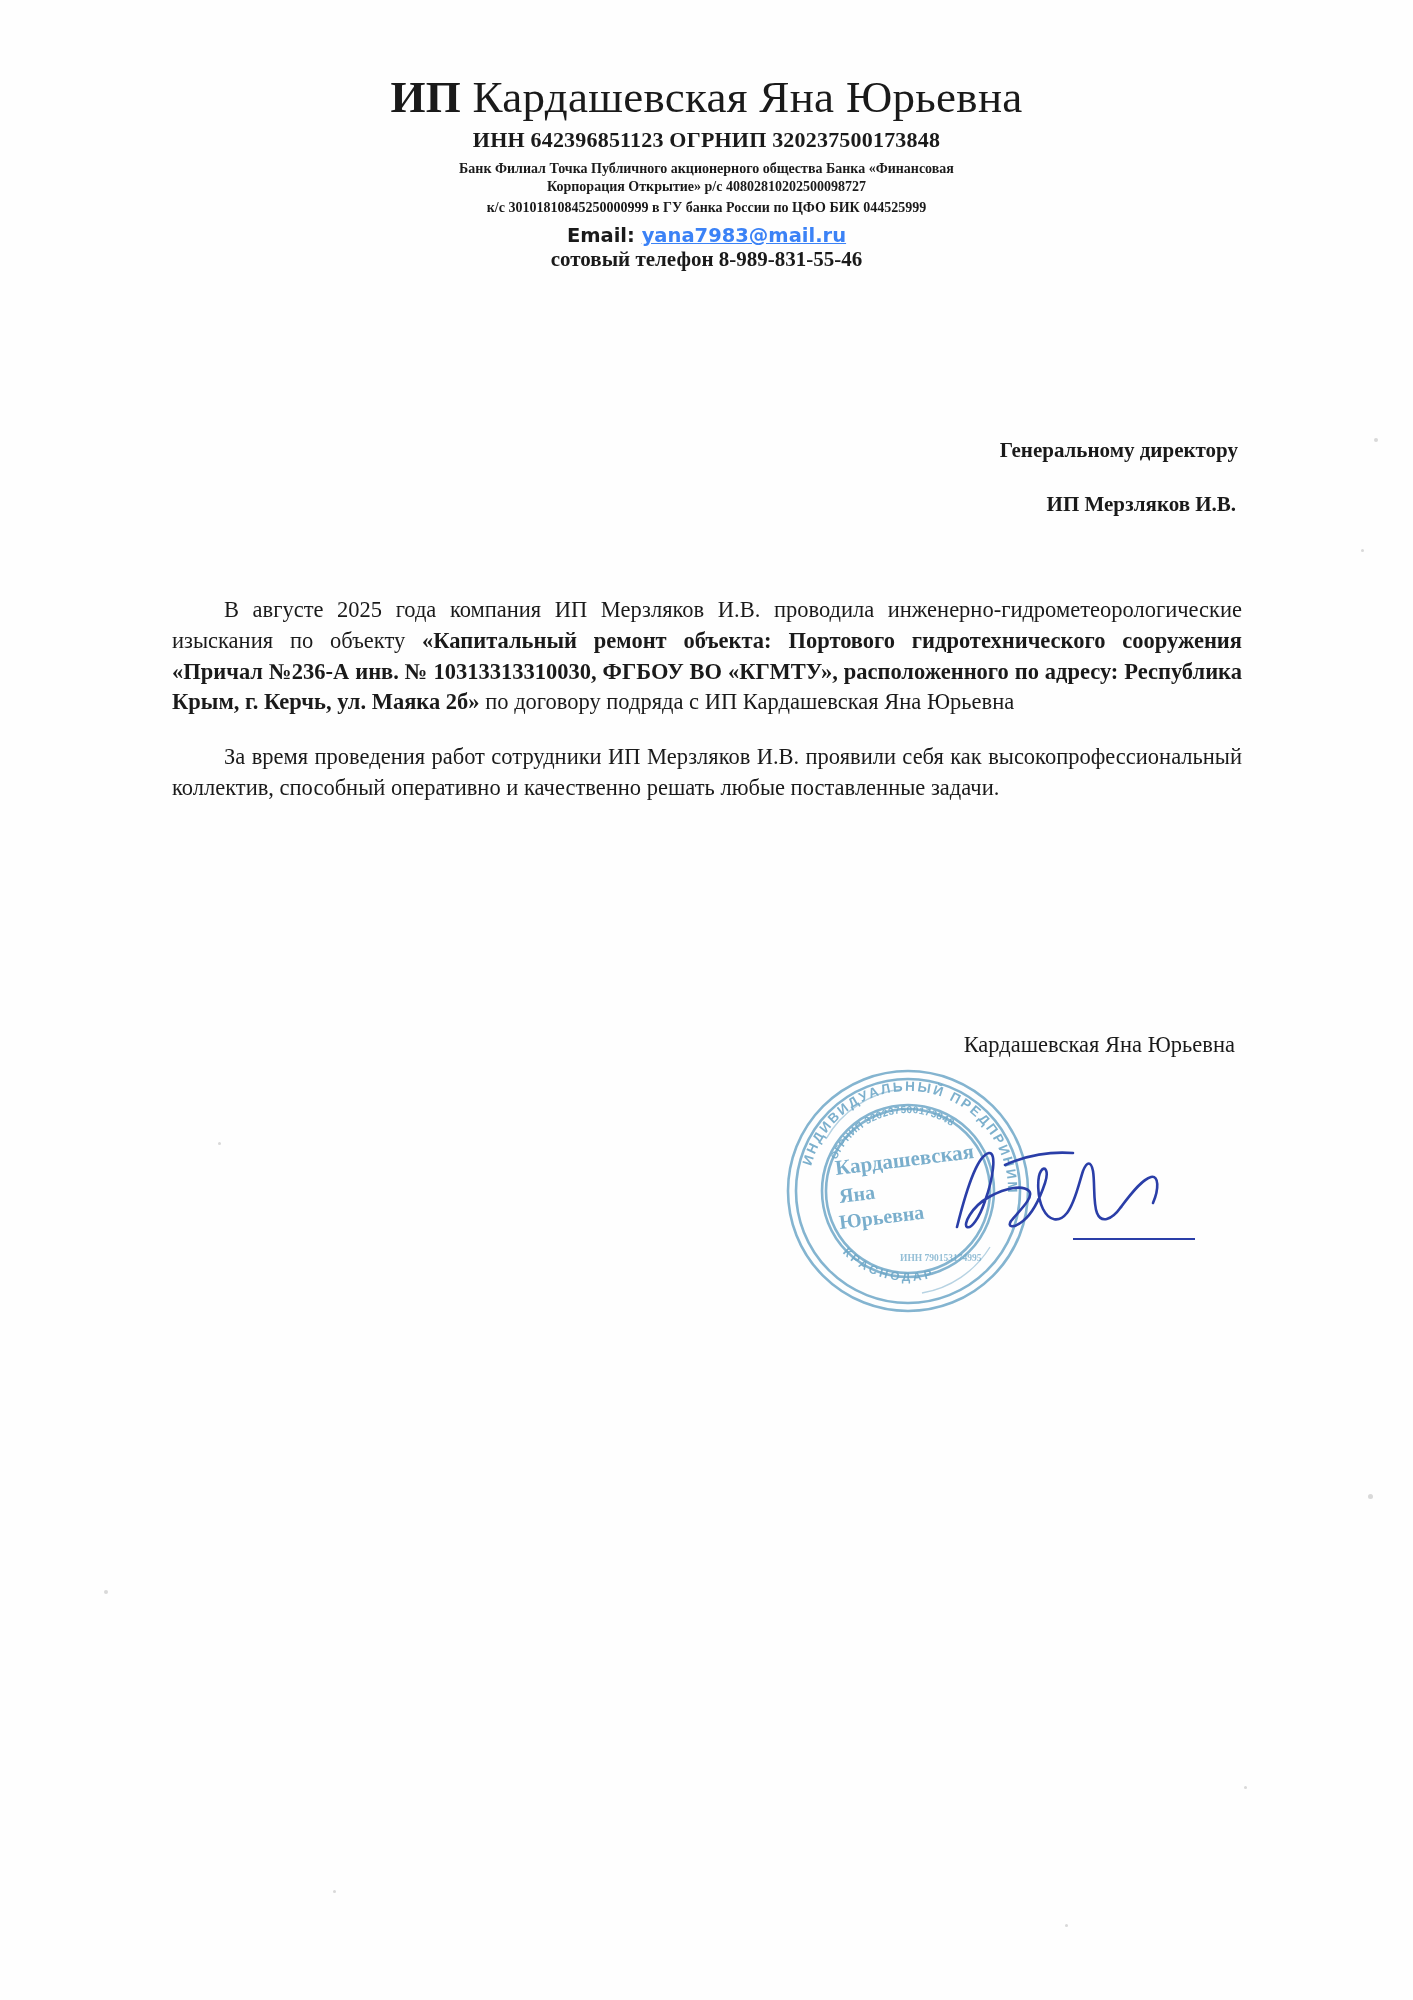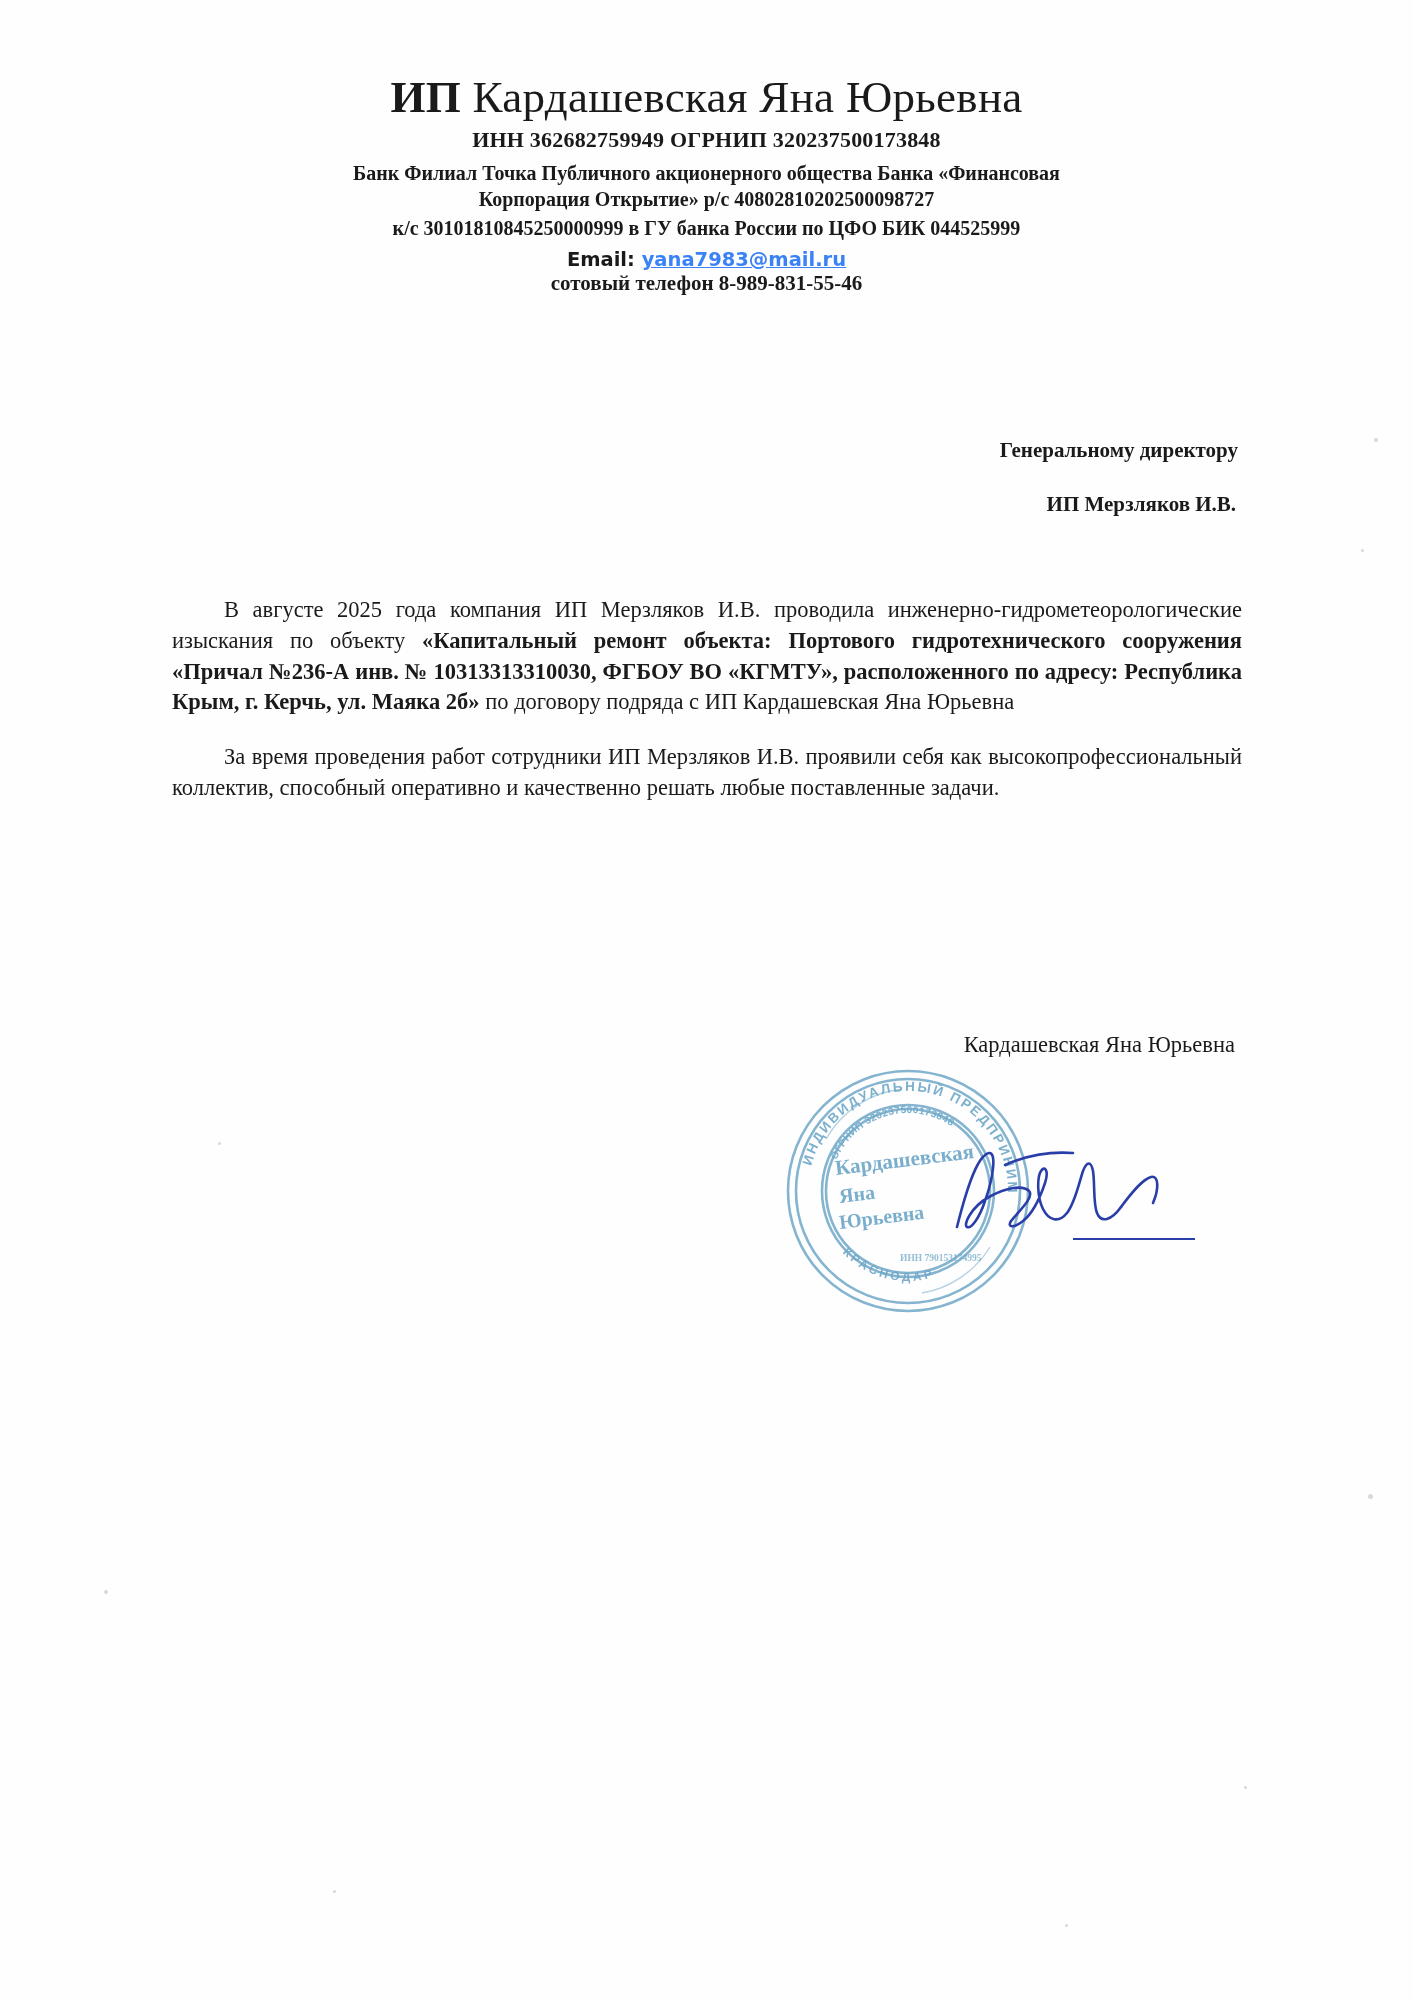--- a/index.html
+++ b/index.html
@@ -46,21 +46,21 @@
   .org-title .ip {
     font-weight: 700;
     margin-top: 24px;
   }
   .org-title .name {
     font-weight: 400;
   }
   .hdr-line {
     font-family: "Liberation Serif", serif;
     font-weight: 700;
-    font-size: 20px;
+    font-size: 14px;
     line-height: 1.33;
     margin: 0 auto;
     max-width: 1060px;
   }
   .hdr-line.inn { font-size: 22px; letter-spacing: .2px; }
   .hdr-line.bank { margin-top: 5px; }
   .hdr-line.ks { margin-top: 2px; }
   .hdr-email {
     font-family: "DejaVu Sans", sans-serif;
     font-weight: 700;
@@ -149,21 +149,21 @@
   <div class="speck" style="left:1244px; top:1786px; width:3px; height:3px;"></div>
   <div class="speck" style="left:333px; top:1890px; width:3px; height:3px;"></div>
   <div class="speck" style="left:1065px; top:1924px; width:3px; height:3px;"></div>
   <div class="speck" style="left:218px; top:1142px; width:3px; height:3px;"></div>
 
   <header class="header">
     <h1 class="org-title">
       <span class="ip">ИП</span>
       <span class="name">Кардашевская Яна Юрьевна</span>
     </h1>
-    <div class="hdr-line inn">ИНН 362682759949 ОГРНИП 320237500173848</div>
+    <div class="hdr-line inn">ИНН 642396851123 ОГРНИП 320237500173848</div>
     <div class="hdr-line bank">Банк Филиал Точка Публичного акционерного общества Банка «Финансовая</div>
     <div class="hdr-line">Корпорация Открытие» р/с 40802810202500098727</div>
     <div class="hdr-line ks">к/с 30101810845250000999 в ГУ банка России по ЦФО БИК 044525999</div>
     <div class="hdr-email">
       <span>Email:</span>
       <a href="#">yana7983@mail.ru</a>
     </div>
     <div class="hdr-phone">сотовый телефон 8-989-831-55-46</div>
   </header>
 

